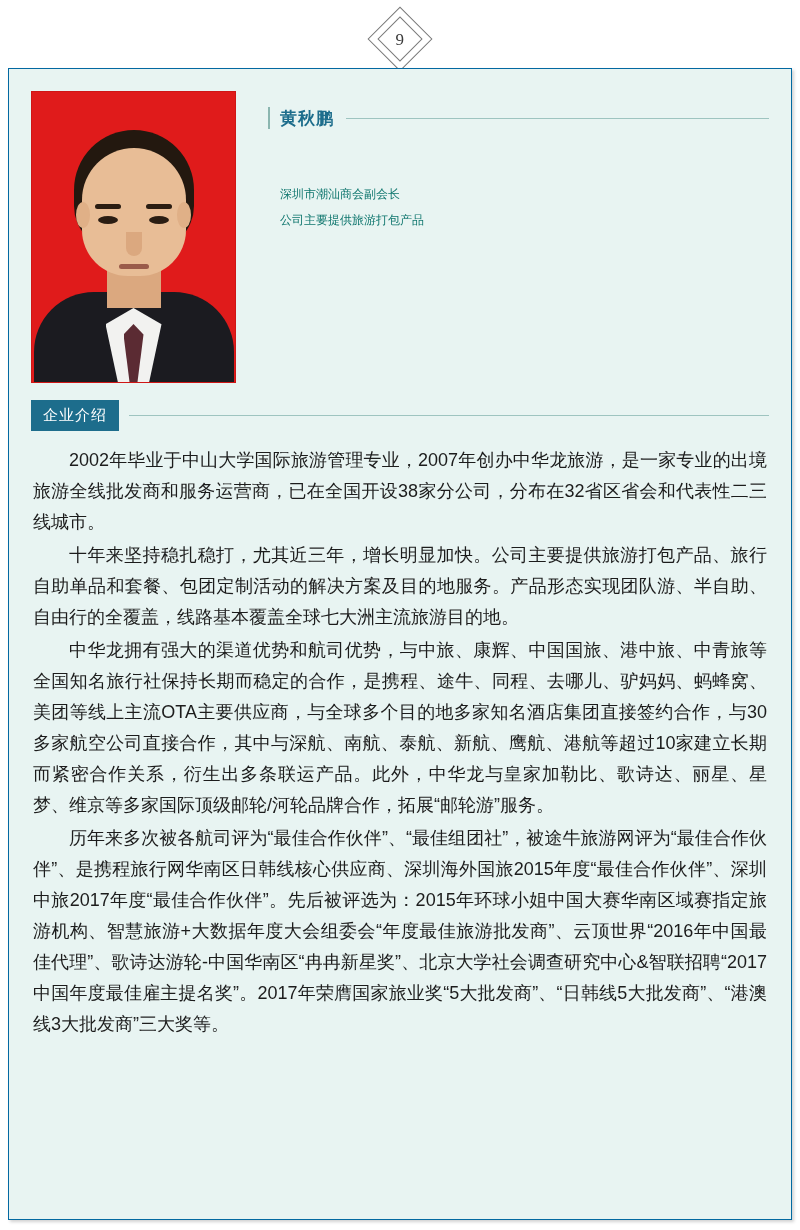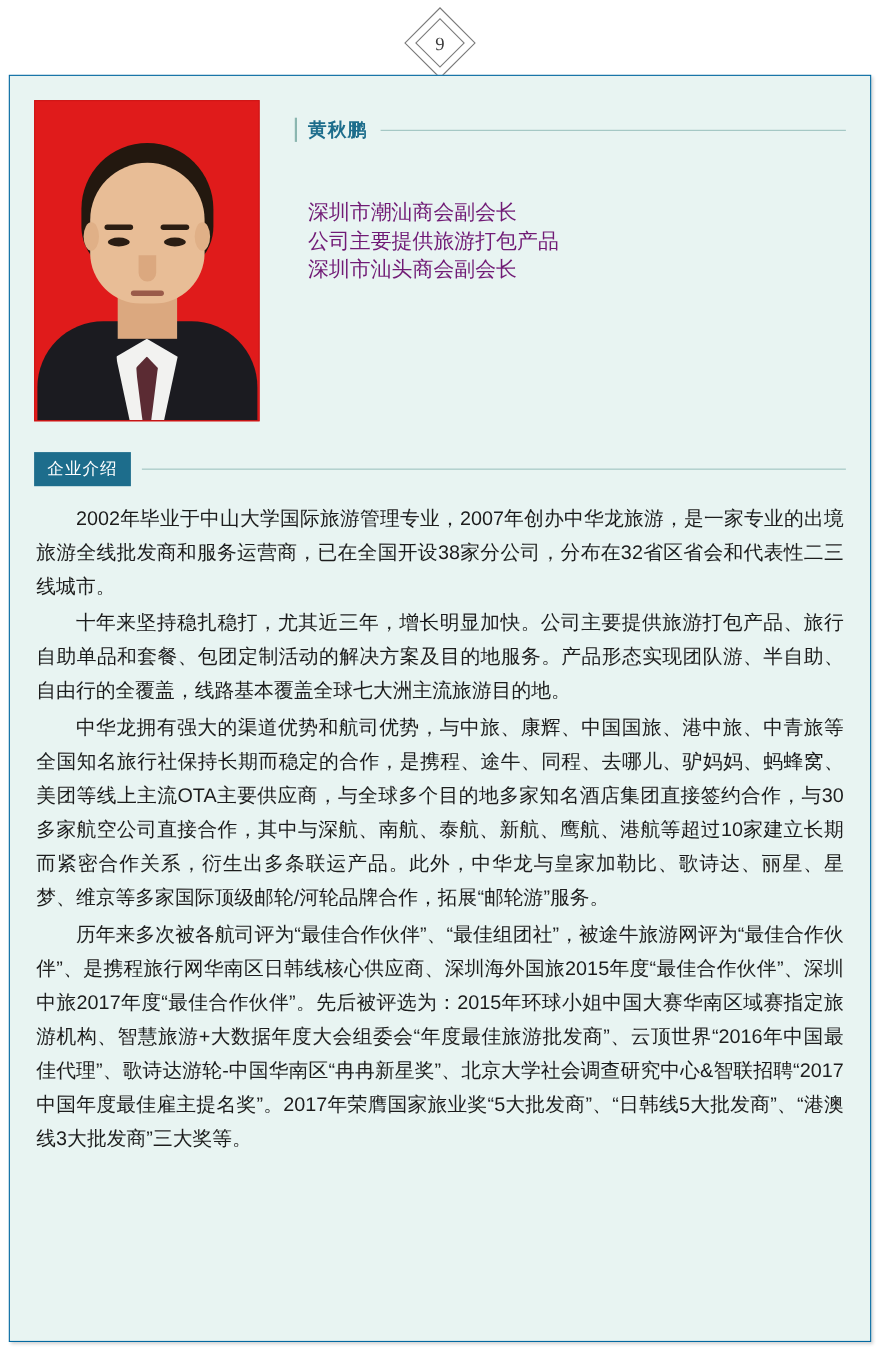--- a/index.html
+++ b/index.html
@@ -229,29 +229,29 @@
     flex: 1 1 auto;
     height: 1px;
     background: #9ec4c0;
     margin-left: 12px;
   }
   .titles {
     margin-top: 48px;
     padding-left: 12px;
   }
   .titles div {
-    font-size: 19px;
-    color: #701a75;
+    font-size: 12px;
+    color: #0f766e;
     line-height: 26px;
     font-family: "Liberation Sans", sans-serif;
   }
 
   
   .section {
-    margin-top: 28px;
+    margin-top: 17px;
     display: flex;
     align-items: center;
   }
   .section-tag {
     background: #1d6d8c;
     color: #ffffff;
     font-size: 15px;
     padding: 6px 12px;
     letter-spacing: 1px;
     white-space: nowrap;
@@ -315,21 +315,20 @@
 
       <div class="profile-right">
         <div class="name-row">
           <div class="name-bar"></div>
           <div class="person-name">黄秋鹏</div>
           <div class="name-rule"></div>
         </div>
         <div class="titles">
           <div>深圳市潮汕商会副会长</div>
           <div>公司主要提供旅游打包产品</div>
-          <div>深圳市汕头商会副会长</div>
         </div>
       </div>
 
     </div>
 
     <div class="section">
       <div class="section-tag">企业介绍</div>
       <div class="section-rule"></div>
     </div>
 

